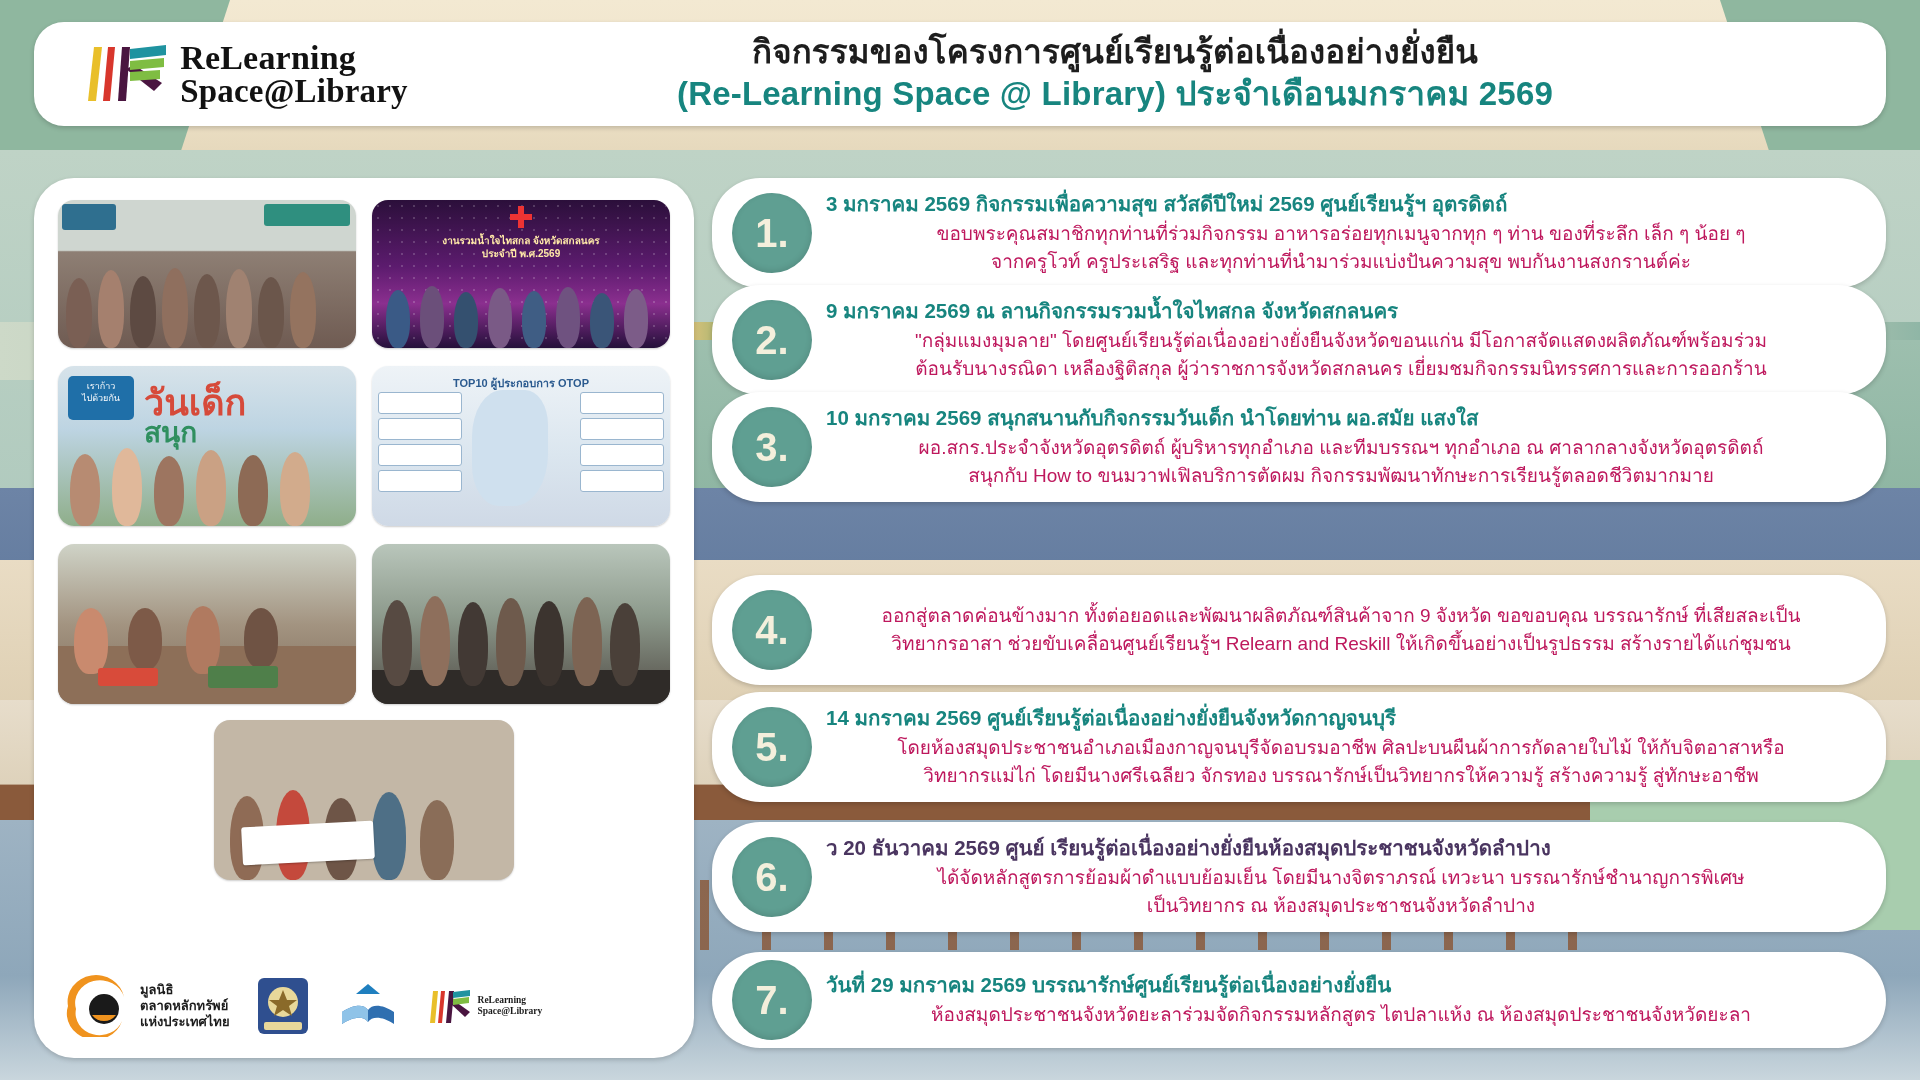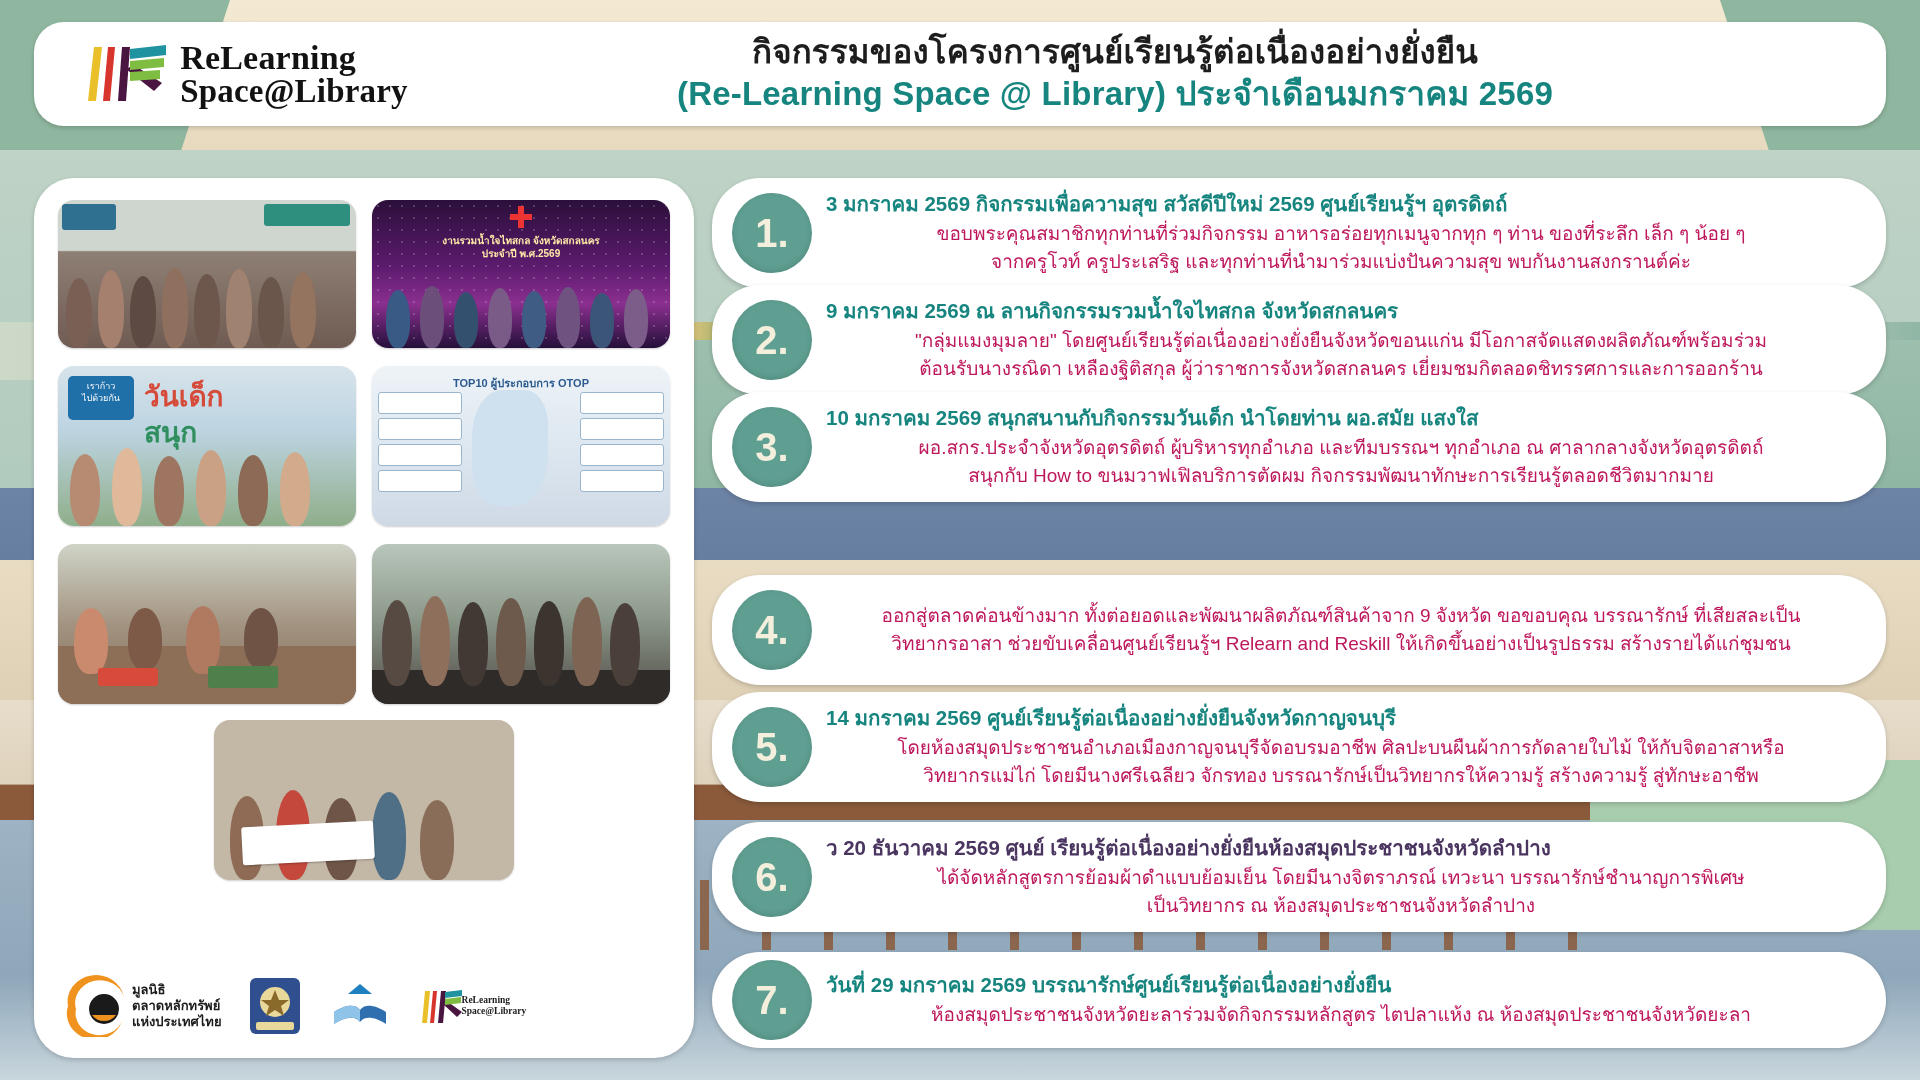--- a/index.html
+++ b/index.html
@@ -71,21 +71,21 @@
   .ph-overlay-dots{position:absolute;inset:0;
     background-image:radial-gradient(rgba(255,255,255,.18) 1.4px,transparent 1.5px);
     background-size:12px 12px;}
   .ph-figure{position:absolute;border-radius:50% 50% 42% 42%;}
 
   
   #footer-logos{
     position:absolute;left:60px;top:960px;width:610px;height:92px;
     display:flex;align-items:center;gap:26px;z-index:6;
   }
-  .flogo{display:flex;align-items:center;gap:0;}
+  .flogo{display:flex;align-items:center;gap:8px;}
   .flogo-caption{font-size:13px;color:#1b1b1b;line-height:1.25;font-weight:700;}
   .set-mark{width:72px;height:62px;position:relative;}
   .seal{width:54px;height:60px;border-radius:6px;position:relative;}
   .mini-relearn{width:44px;height:40px;position:relative;}
   .mini-relearn-text{font-size:9.5px;font-family:"Liberation Serif",serif;font-weight:700;color:#1b1b1b;line-height:1.15;}
 
   
   .act-card{
     left:712px;width:1174px;border-radius:48px;
     display:flex;align-items:center;
@@ -200,21 +200,21 @@
       <div class="ph-figure" style="left:82px;bottom:0;width:24px;height:56px;background:#34506f;"></div>
       <div class="ph-figure" style="left:116px;bottom:0;width:24px;height:60px;background:#7a5a86;"></div>
       <div class="ph-figure" style="left:150px;bottom:0;width:24px;height:57px;background:#3f5d84;"></div>
       <div class="ph-figure" style="left:184px;bottom:0;width:24px;height:61px;background:#6f5280;"></div>
       <div class="ph-figure" style="left:218px;bottom:0;width:24px;height:55px;background:#3a5578;"></div>
       <div class="ph-figure" style="left:252px;bottom:0;width:24px;height:59px;background:#7c5c88;"></div>
     </div>
 
     <div class="photo tall ph-c">
       <div style="position:absolute;left:10px;top:10px;width:66px;height:44px;background:#1f6fa8;border-radius:5px;color:#fff;font-size:9px;text-align:center;line-height:1.3;padding-top:5px;box-sizing:border-box;">เราก้าว<br>ไปด้วยกัน</div>
-      <div style="position:absolute;left:86px;top:8px;font-size:28px;font-weight:700;color:#d64a3a;">วันเด็ก</div>
+      <div style="position:absolute;left:86px;top:8px;font-size:36px;font-weight:700;color:#d64a3a;">วันเด็ก</div>
       <div style="position:absolute;left:86px;top:44px;font-size:28px;font-weight:700;color:#2f8f5f;">สนุก</div>
       <div class="ph-figure" style="left:12px;bottom:0;width:30px;height:72px;background:#b78b72;"></div>
       <div class="ph-figure" style="left:54px;bottom:0;width:30px;height:78px;background:#e0b89a;"></div>
       <div class="ph-figure" style="left:96px;bottom:0;width:30px;height:70px;background:#9d7560;"></div>
       <div class="ph-figure" style="left:138px;bottom:0;width:30px;height:76px;background:#caa184;"></div>
       <div class="ph-figure" style="left:180px;bottom:0;width:30px;height:71px;background:#8d6a55;"></div>
       <div class="ph-figure" style="left:222px;bottom:0;width:30px;height:74px;background:#d2ab8c;"></div>
     </div>
 
     <div class="photo tall ph-d">
@@ -325,21 +325,21 @@
     <div class="act-line">ขอบพระคุณสมาชิกทุกท่านที่ร่วมกิจกรรม อาหารอร่อยทุกเมนูจากทุก ๆ ท่าน ของที่ระลึก เล็ก ๆ น้อย ๆ</div>
     <div class="act-line">จากครูโวท์ ครูประเสริฐ และทุกท่านที่นำมาร่วมแบ่งปันความสุข พบกันงานสงกรานต์ค่ะ</div>
   </div>
 </div>
 
 <div class="card act-card" style="top:285px;height:110px;">
   <div class="badge">2.</div>
   <div class="act-body">
     <div class="act-head">9 มกราคม 2569 ณ ลานกิจกรรมรวมน้ำใจไทสกล จังหวัดสกลนคร</div>
     <div class="act-line">"กลุ่มแมงมุมลาย" โดยศูนย์เรียนรู้ต่อเนื่องอย่างยั่งยืนจังหวัดขอนแก่น มีโอกาสจัดแสดงผลิตภัณฑ์พร้อมร่วม</div>
-    <div class="act-line">ต้อนรับนางรณิดา เหลืองฐิติสกุล ผู้ว่าราชการจังหวัดสกลนคร เยี่ยมชมกิตลอดชิทรรศการและการออกร้าน</div>
+    <div class="act-line">ต้อนรับนางรณิดา เหลืองฐิติสกุล ผู้ว่าราชการจังหวัดสกลนคร เยี่ยมชมกิจกรรมนิทรรศการและการออกร้าน</div>
   </div>
 </div>
 
 <div class="card act-card" style="top:392px;height:110px;">
   <div class="badge">3.</div>
   <div class="act-body">
     <div class="act-head">10 มกราคม 2569 สนุกสนานกับกิจกรรมวันเด็ก นำโดยท่าน ผอ.สมัย แสงใส</div>
     <div class="act-line">ผอ.สกร.ประจำจังหวัดอุตรดิตถ์ ผู้บริหารทุกอำเภอ และทีมบรรณฯ ทุกอำเภอ ณ ศาลากลางจังหวัดอุตรดิตถ์</div>
     <div class="act-line">สนุกกับ How to ขนมวาฟเฟิลบริการตัดผม กิจกรรมพัฒนาทักษะการเรียนรู้ตลอดชีวิตมากมาย</div>
   </div>

